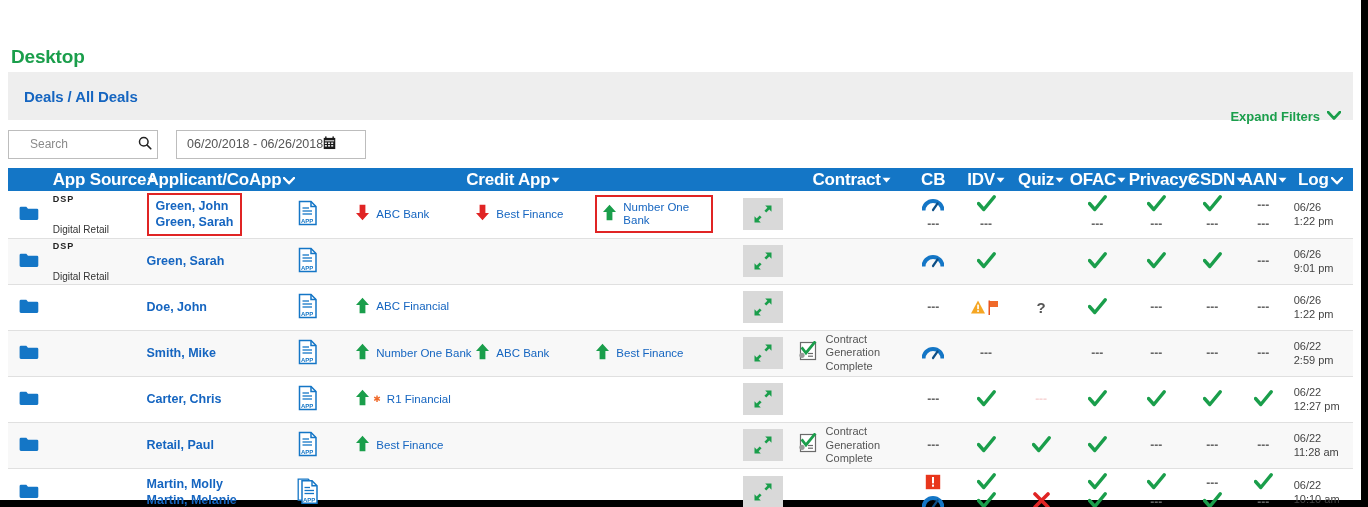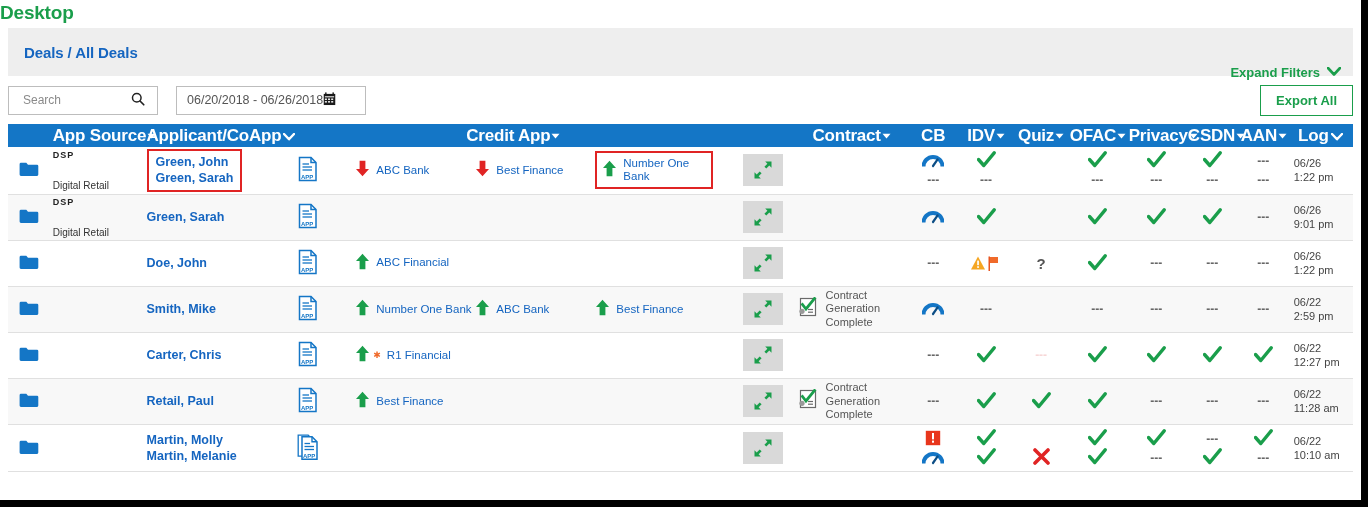--- a/index.html
+++ b/index.html
@@ -17,22 +17,23 @@
   .frame {
     position:absolute; left:0; top:0; width:1368px; height:507px;
     border-right:7px solid #000;
     border-bottom:7px solid #000;
     background:#fff;
   }
   .page-title {
     color:#1a9e4b;
     font-size:19px;
     font-weight:bold;
-    padding:2px 0 4px 0;
+    padding:2px 0 4px 11px;
     letter-spacing:-0.2px;
+    margin-top:44px;
   }
   .filter-bar {
     margin:0 8px 0 8px;
     background:#eeeeee;
     height:48px;
     display:flex;
     align-items:center;
     justify-content:space-between;
     padding:0 12px 0 16px;
   }
@@ -55,21 +56,21 @@
     height:48px;
     display:flex; align-items:center;
     padding:0 8px;
     justify-content:space-between;
   }
   .controls-left { display:flex; align-items:center; gap:18px; }
   .search-box {
     width:150px; height:29px;
     border:1px solid #bdbdbd; background:#fff;
     display:flex; align-items:center;
-    padding:0 12px;
+    padding:0 19px;
     justify-content:space-between;
   }
   .search-box input {
     border:none; outline:none; width:110px;
     font-family:"Liberation Sans", sans-serif;
     font-size:12px; color:#555;
     background:transparent;
   }
   .search-box input::placeholder { color:#8a8a8a; }
   .date-box {
@@ -196,21 +197,20 @@
               <rect x="8.8" y="7" width="2.2" height="1.5" fill="#fff"></rect>
               <rect x="2" y="9.8" width="2.2" height="1.5" fill="#fff"></rect>
               <rect x="5.4" y="9.8" width="2.2" height="1.5" fill="#fff"></rect>
               <rect x="8.8" y="9.8" width="2.2" height="1.5" fill="#fff"></rect>
               <rect x="2.3" y="0.4" width="1.5" height="2.4" fill="#1a1a1a"></rect>
               <rect x="10.2" y="0.4" width="1.5" height="2.4" fill="#1a1a1a"></rect>
             </svg>
         </span>
       </div>
     </div>
-    <button class="export-btn">Export All</button>
   </div>
 
   <div class="tbl-wrap">
     <table class="grid">
       <colgroup>
         <col style="width:42px">
           <col style="width:92px">
           <col style="width:148px">
           <col style="width:428px">
         <col style="width:62px">

